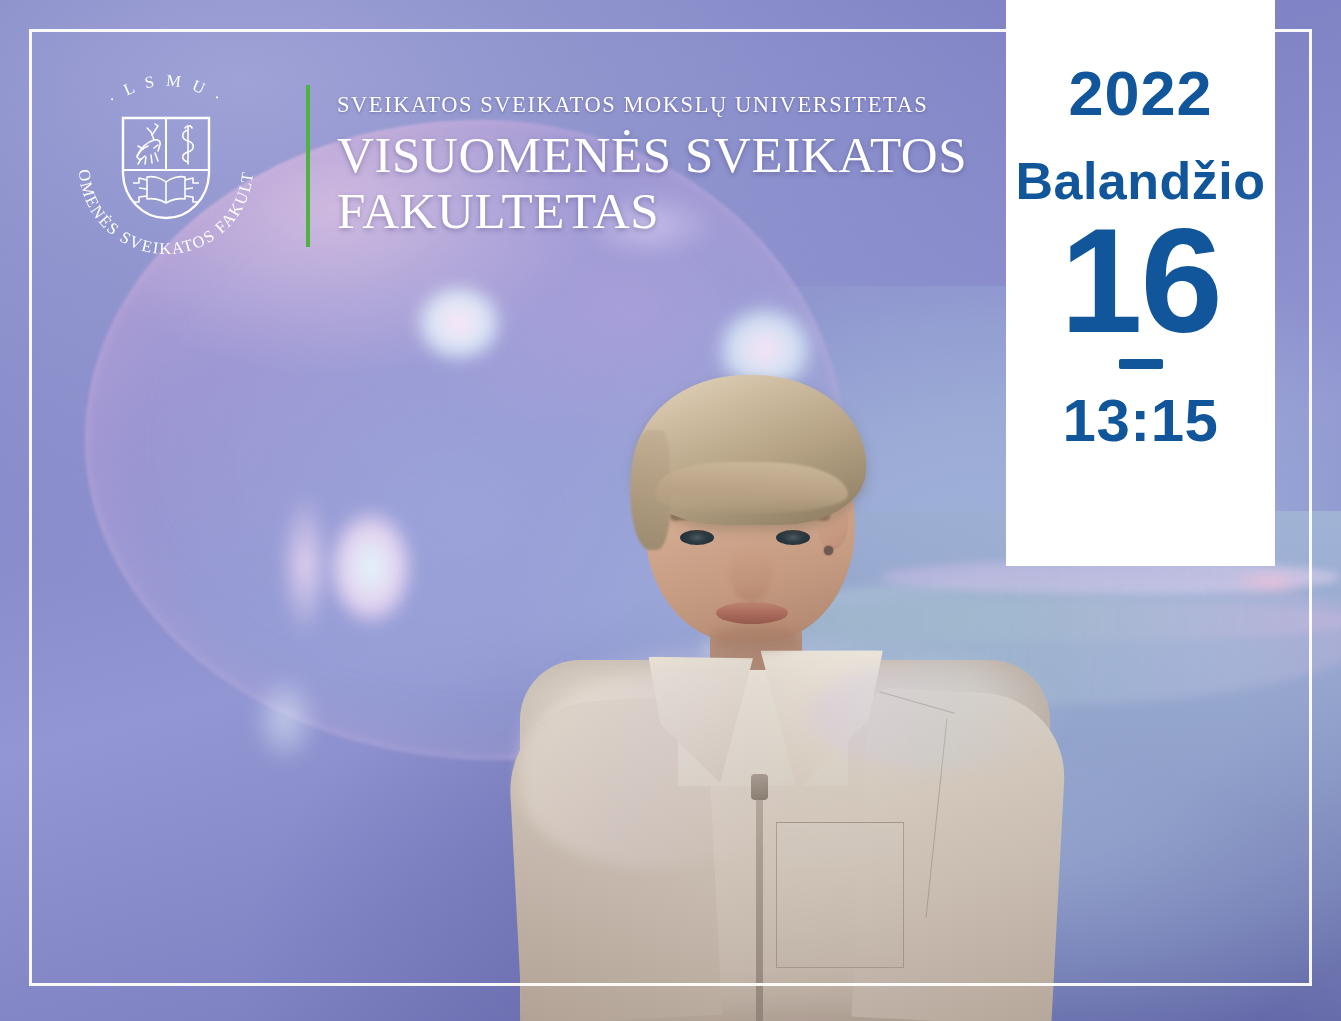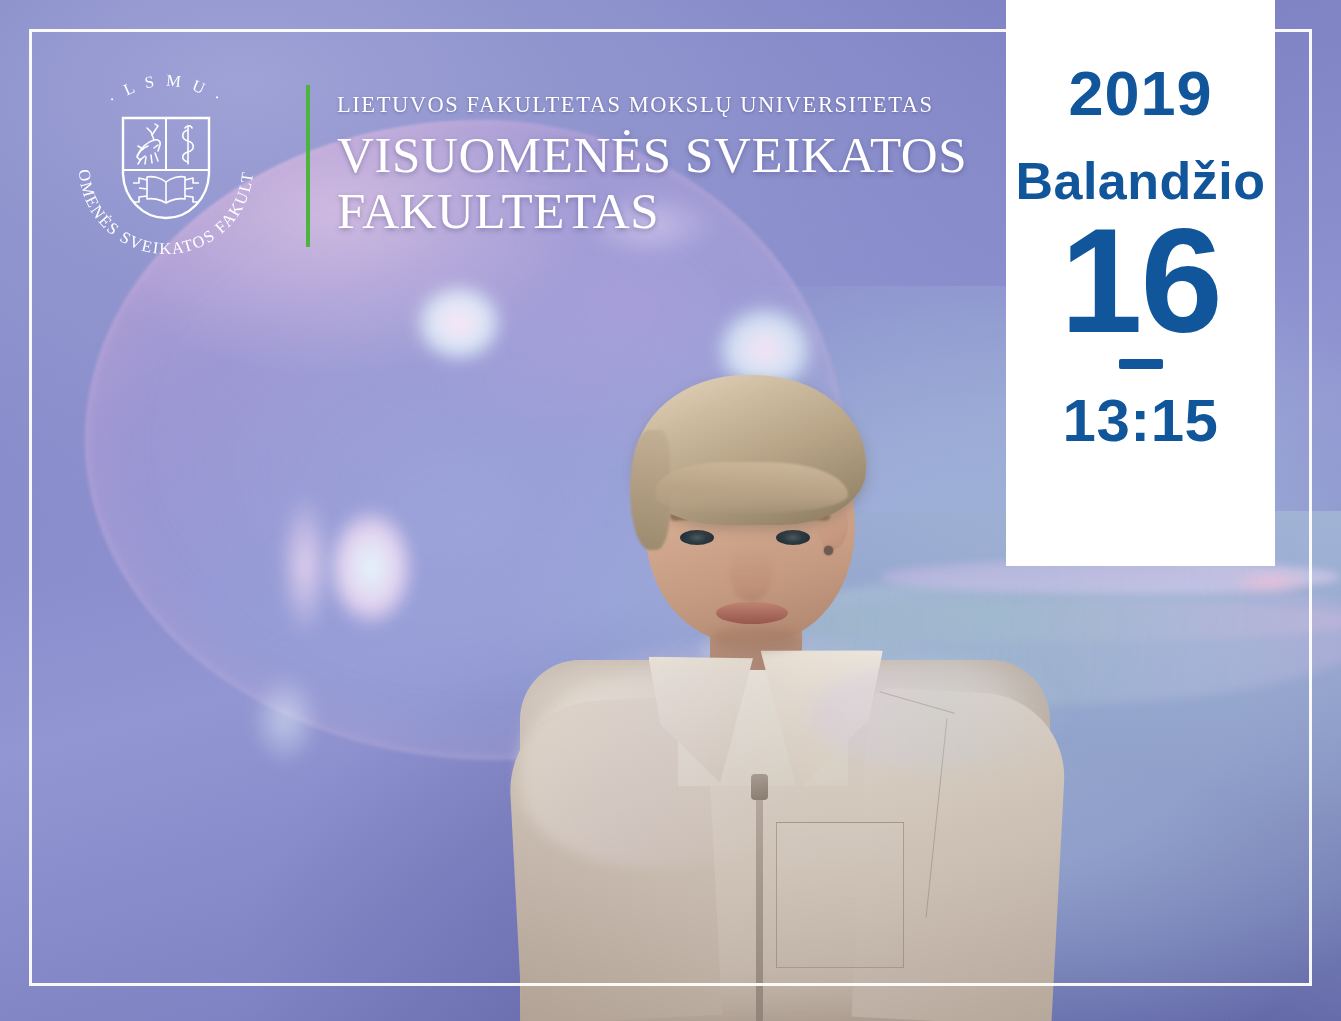--- a/index.html
+++ b/index.html
@@ -323,27 +323,27 @@
         </text>
         <text font-family="Liberation Serif, serif" font-size="16.5" fill="#ffffff" letter-spacing="1.6">
           <textPath href="#arcBot" startOffset="50%" text-anchor="middle">VISUOMENĖS SVEIKATOS FAKULTETAS</textPath>
         </text>
       </svg>
     </div>
 
     <div class="divider"></div>
 
     <div class="uni-text">
-      <div class="uni-line1">LIETUVOS FAKULTETAS MOKSLŲ UNIVERSITETAS</div>
+      <div class="uni-line1">SVEIKATOS SVEIKATOS MOKSLŲ UNIVERSITETAS</div>
       <div class="uni-line2">VISUOMENĖS SVEIKATOS FAKULTETAS</div>
     </div>
   </div>
 
   <div class="date-panel">
-    <div class="d-year">2019</div>
+    <div class="d-year">2022</div>
     <div class="d-month">Balandžio</div>
     <div class="d-day">16</div>
     <div class="d-dash"></div>
     <div class="d-time">13:15</div>
   </div>
 
 
 </div>
 
 </body></html>

